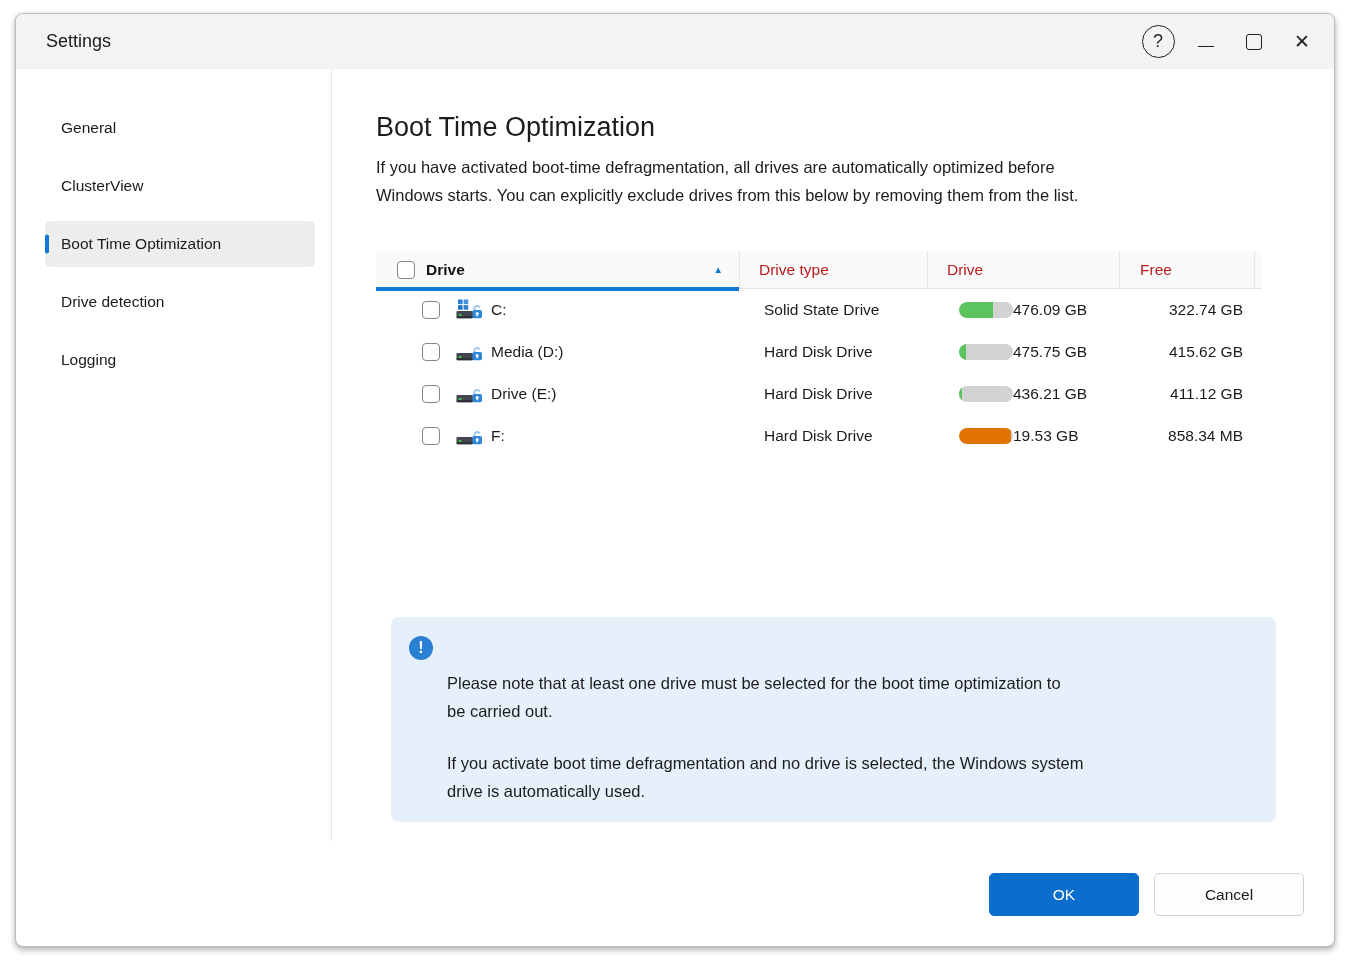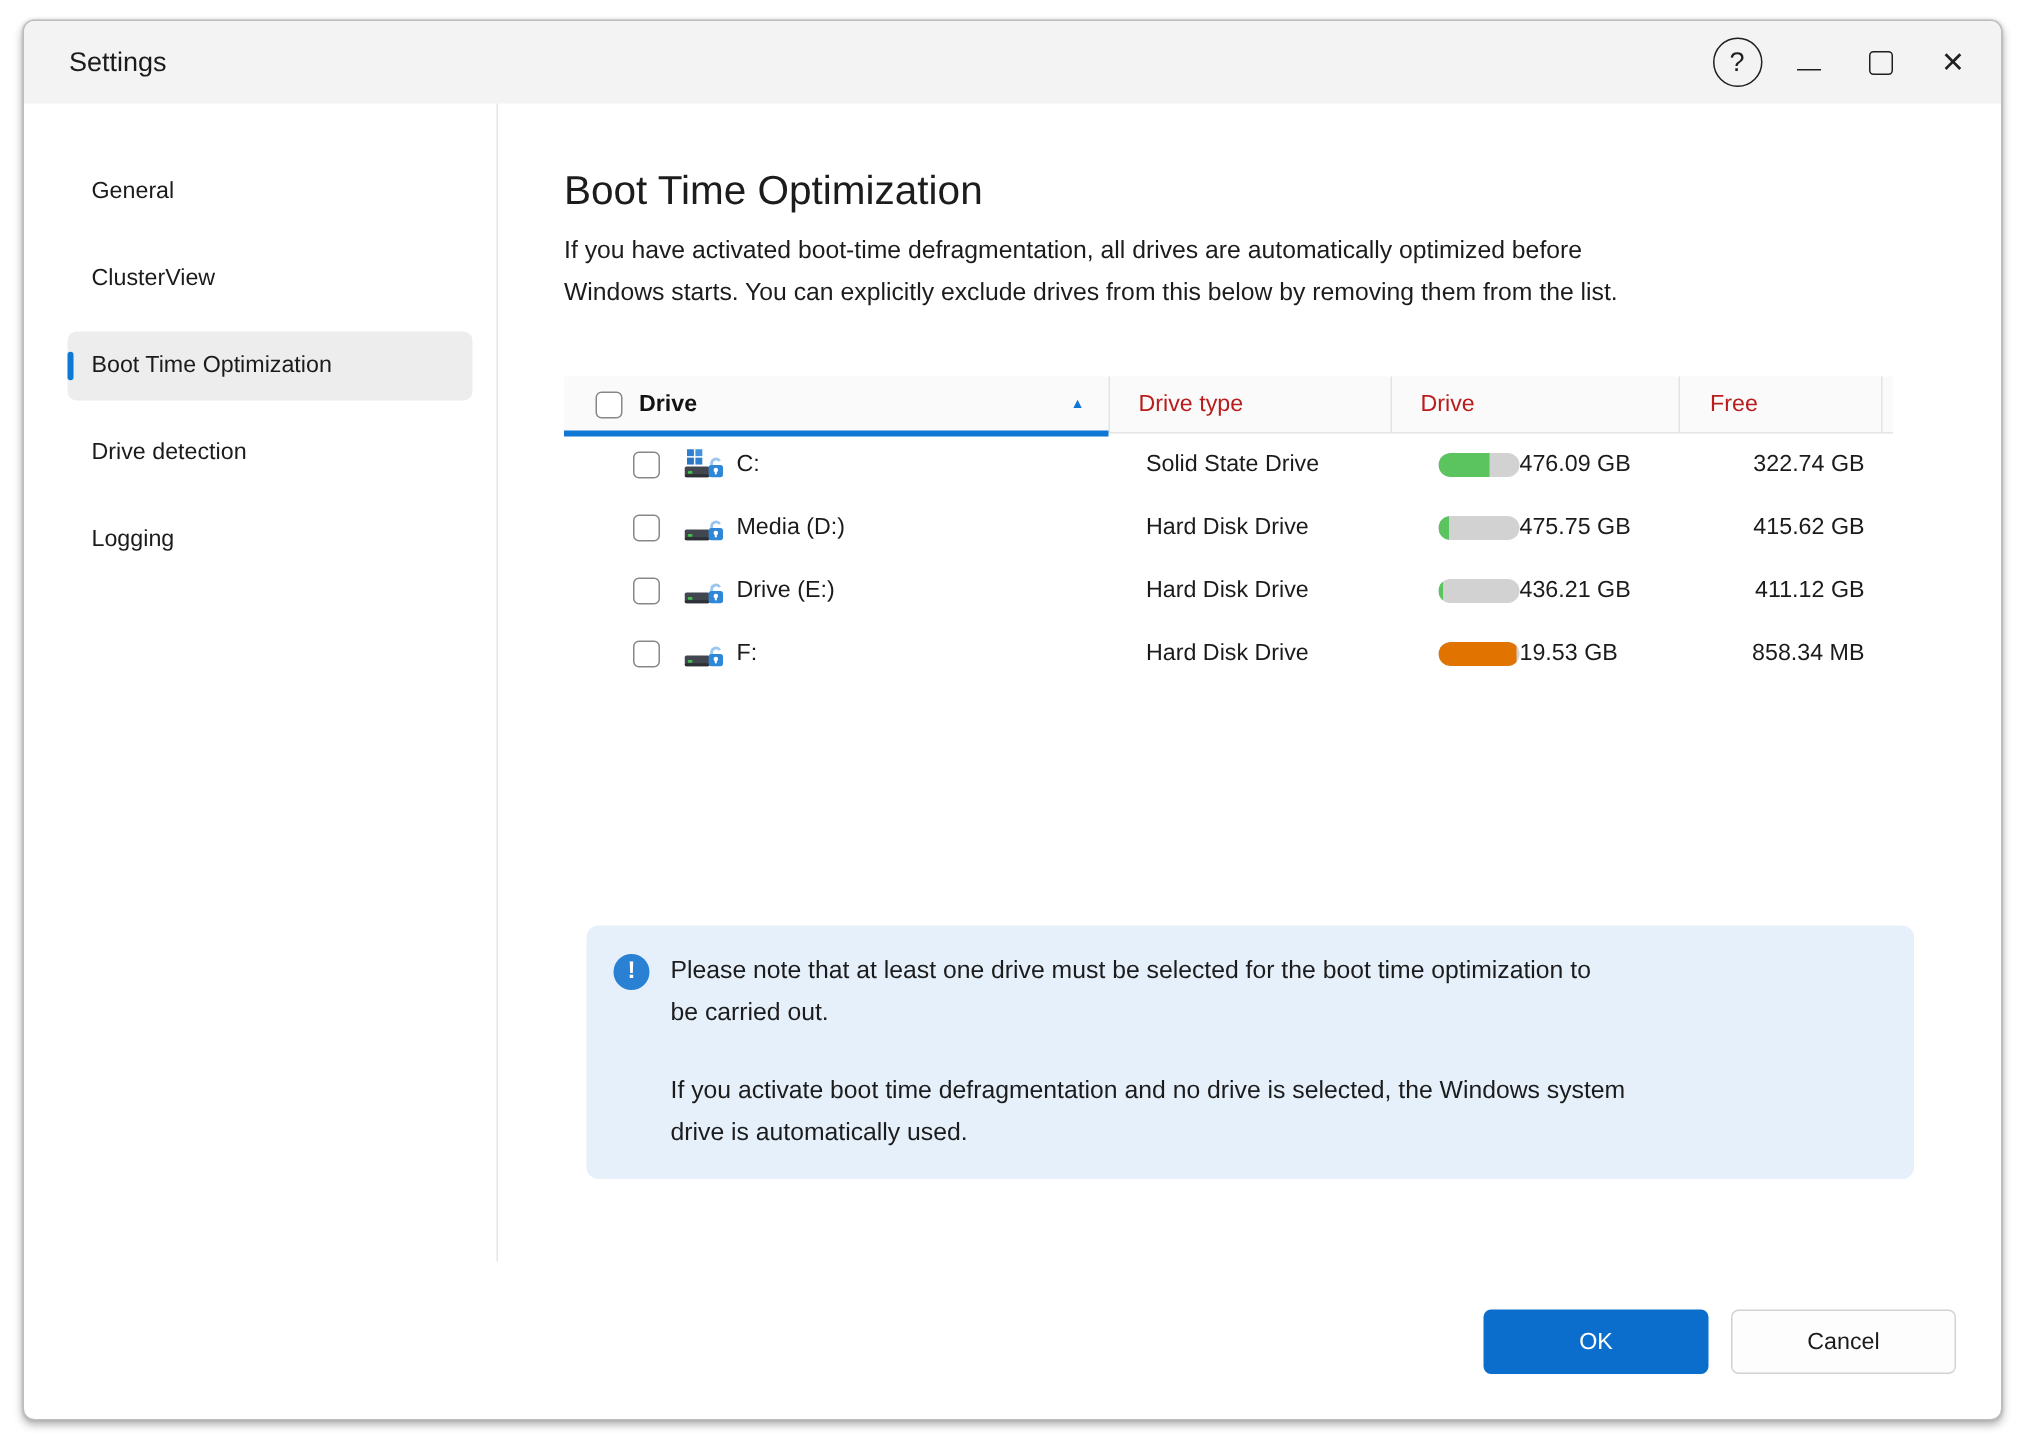--- a/index.html
+++ b/index.html
@@ -71,21 +71,21 @@
     background: var(--bar-track); overflow: hidden; flex: none; }
   .bar-fill { display: block; height: 100%; border-radius: 8px 0 0 8px; }
   .size-val { flex: 1; text-align: left; padding-right: 10px; }
 
   
   .infobox { margin: 160px 0 0 15px; width: 885px; background: var(--info-box-bg);
     border-radius: 8px; padding: 17px 40px 17px 56px; position: relative; }
   .info-icon { position: absolute; left: 18px; top: 19px; width: 24px; height: 24px;
     border-radius: 50%; background: var(--info-icon-bg); color: #ffffff; font-weight: 700;
     font-size: 16px; display: flex; align-items: center; justify-content: center; }
-  .infobox p { font-size: 16.5px; line-height: 27.5px; color: #1c1c1c; white-space: pre-line; }
+  .infobox p { font-size: 16.5px; line-height: 27.5px; color: #1c1c1c; white-space: pre-line; margin-top: 36px; }
   .infobox p + p { margin-top: 25px; }
 
   
   .footer { height: 105px; flex: none; display: flex; justify-content: flex-end;
     padding: 32px 30px 0 0; gap: 15px; }
   .btn { width: 150px; height: 43px; border-radius: 5px; font-size: 15.5px;
     font-family: inherit; cursor: default; }
   .btn-ok { background: var(--ok-button-bg); color: #ffffff; border: 1px solid var(--ok-button-bg); }
   .btn-cancel { background: #fdfdfd; color: #1b1b1b; border: 1px solid #d2d2d2; }
 </style>

